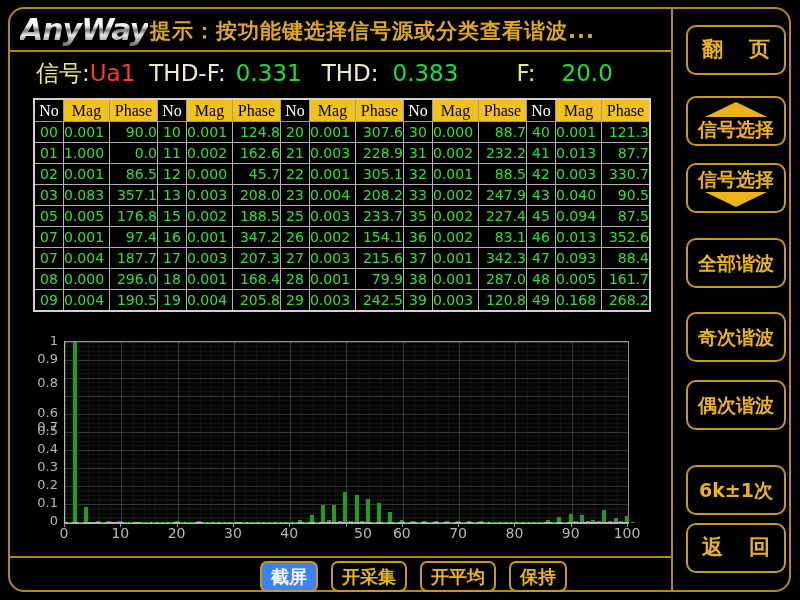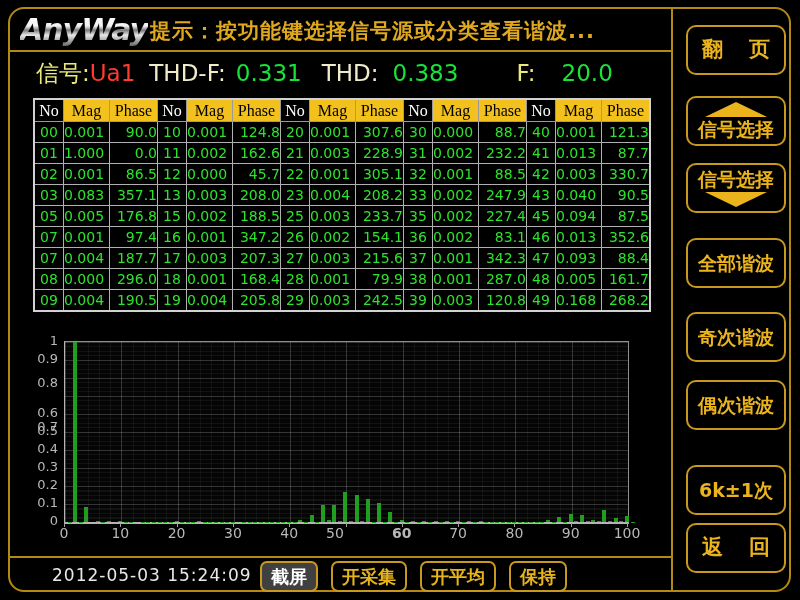--- a/index.html
+++ b/index.html
@@ -63,21 +63,21 @@
   .side-btn.spread{flex-direction:row;justify-content:space-between;padding:0 14px;font-size:21px;}
   .tri-up{width:0;height:0;border-left:31px solid transparent;border-right:31px solid transparent;
           border-bottom:15px solid #ecb41c;margin-bottom:2px;}
   .tri-down{width:0;height:0;border-left:31px solid transparent;border-right:31px solid transparent;
             border-top:15px solid #ecb41c;margin-top:2px;}
   
   .timestamp{position:absolute;left:52px;top:565px;font-size:17px;color:#e8e8e8;letter-spacing:1px;}
   .footer-buttons{position:absolute;left:260px;top:561px;display:flex;gap:13px;}
   .f-btn{height:27px;line-height:27px;padding:0 9px;border:2px solid #c9991e;border-radius:7px;
          background:#000;color:#e8b41c;font-size:18px;font-weight:bold;box-sizing:content-box;}
-  .f-btn.active{background:#404040;color:#ffffff;}
+  .f-btn.active{background:#3b82f6;color:#ffffff;}
 </style>
 </head>
 <body>
 
 <div class="screen">
   <div class="outer-frame"></div>
   <div class="v-divider"></div>
   <div class="h-line" style="top:50px;"></div>
   <div class="h-line" style="top:556px;"></div>
 
@@ -385,23 +385,23 @@
     <div class="xtick" style="left: 64px;">0</div>
     <div class="tickmark" style="left: 64px;"></div>
     <div class="xtick" style="left: 120.3px;">10</div>
     <div class="tickmark" style="left: 120.3px;"></div>
     <div class="xtick" style="left: 176.6px;">20</div>
     <div class="tickmark" style="left: 176.6px;"></div>
     <div class="xtick" style="left: 232.9px;">30</div>
     <div class="tickmark" style="left: 232.9px;"></div>
     <div class="xtick" style="left: 289.2px;">40</div>
     <div class="tickmark" style="left: 289.2px;"></div>
-    <div class="xtick" style="left: 335px;">50</div>
+    <div class="xtick" style="left: 363px;">50</div>
     <div class="tickmark" style="left: 345.5px;"></div>
-    <div class="xtick" style="left: 401.8px; font-weight: bold;">60</div>
+    <div class="xtick" style="left: 401.8px;">60</div>
     <div class="tickmark" style="left: 401.8px;"></div>
     <div class="xtick" style="left: 458.1px;">70</div>
     <div class="tickmark" style="left: 458.1px;"></div>
     <div class="xtick" style="left: 514.4px;">80</div>
     <div class="tickmark" style="left: 514.4px;"></div>
     <div class="xtick" style="left: 570.7px;">90</div>
     <div class="tickmark" style="left: 570.7px;"></div>
     <div class="xtick" style="left: 627px;">100</div>
     <div class="tickmark" style="left: 627px;"></div>
     <div class="side-btn spread" style="top: 25px;">
@@ -425,20 +425,19 @@
     <div class="side-btn" style="top: 380px;">
       <span class="lbl">偶次谐波</span>
     </div>
     <div class="side-btn" style="top: 465px; align-items: center;">
       <span class="lbl">6k±1次</span>
     </div>
     <div class="side-btn spread" style="top: 523px;">
       <span class="lbl">返</span>
       <span class="lbl">回</span>
     </div>
-    <div class="timestamp">2012-05-03 15:24:09</div>
     <div class="footer-buttons">
       <div class="f-btn active">截屏</div>
       <div class="f-btn">开采集</div>
       <div class="f-btn">开平均</div>
       <div class="f-btn">保持</div>
     </div>
   </div>
 
 </body></html>

